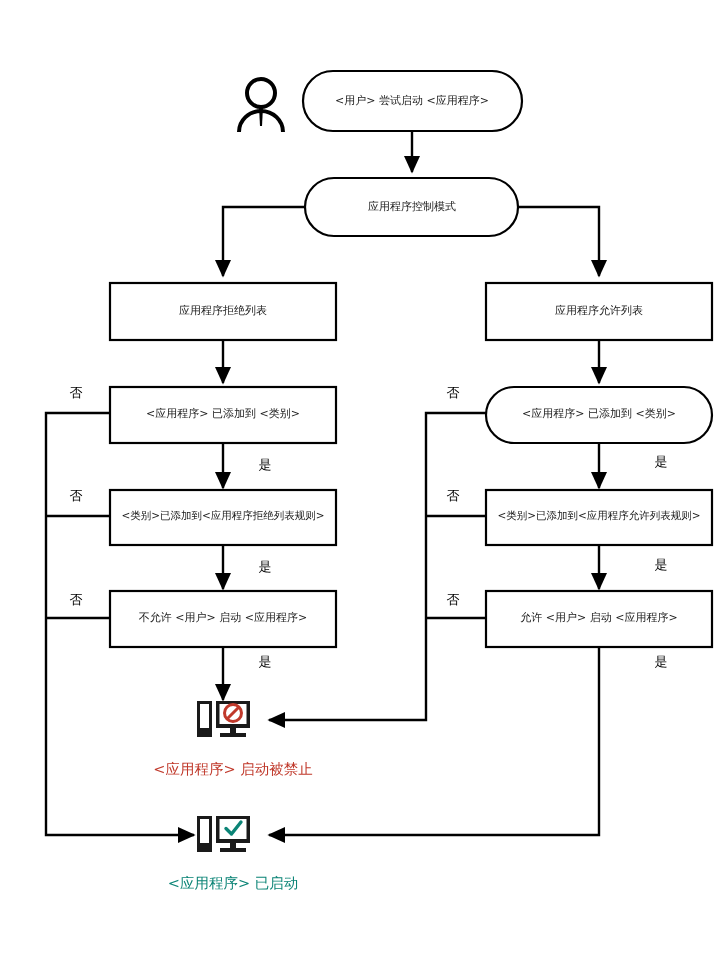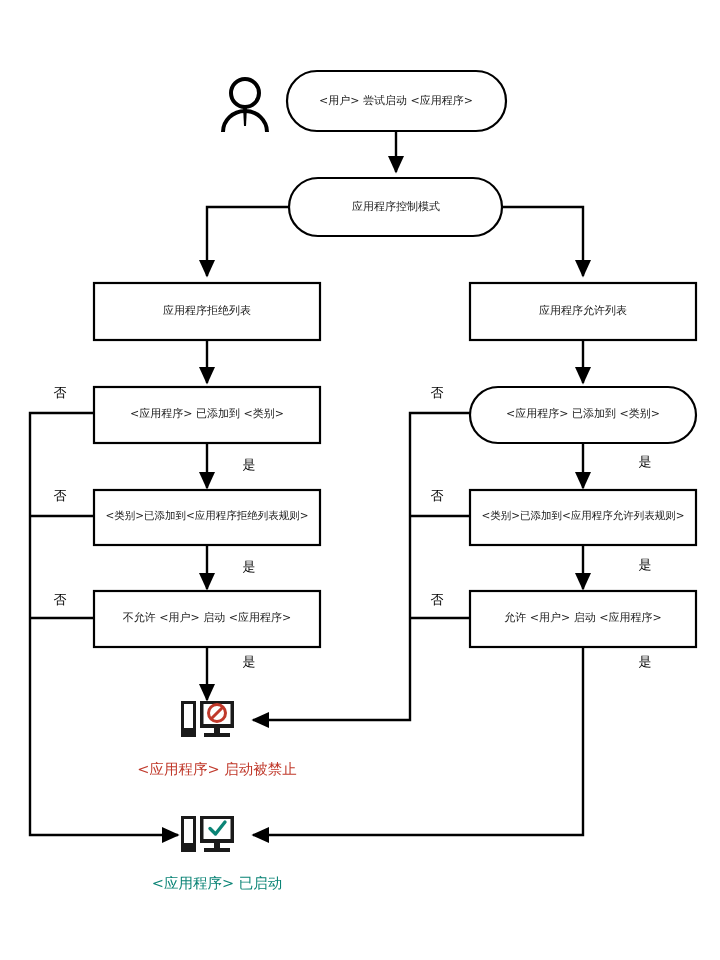--- a/index.html
+++ b/index.html
@@ -10,20 +10,21 @@
   body {
     width: 720px;
     height: 960px;
     font-family: "DejaVu Sans", "Liberation Sans", sans-serif;
     overflow: hidden;
   }
   #canvas {
     position: relative;
     width: 580px;
     height: 960px;
+    margin-left: 16px;
   }
   svg.flow {
     position: absolute;
     left: 0;
     top: 0;
     width: 720px;
     height: 960px;
   }
   .node-shape {
     fill: #ffffff;

